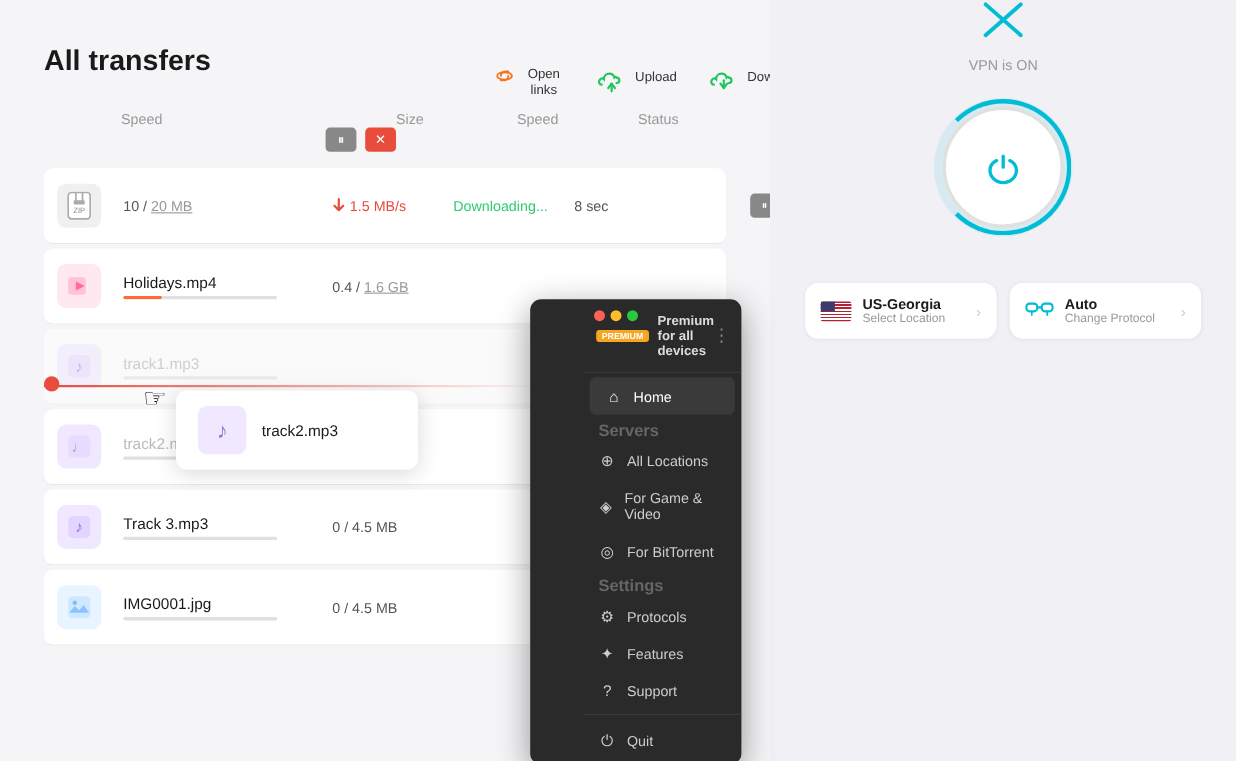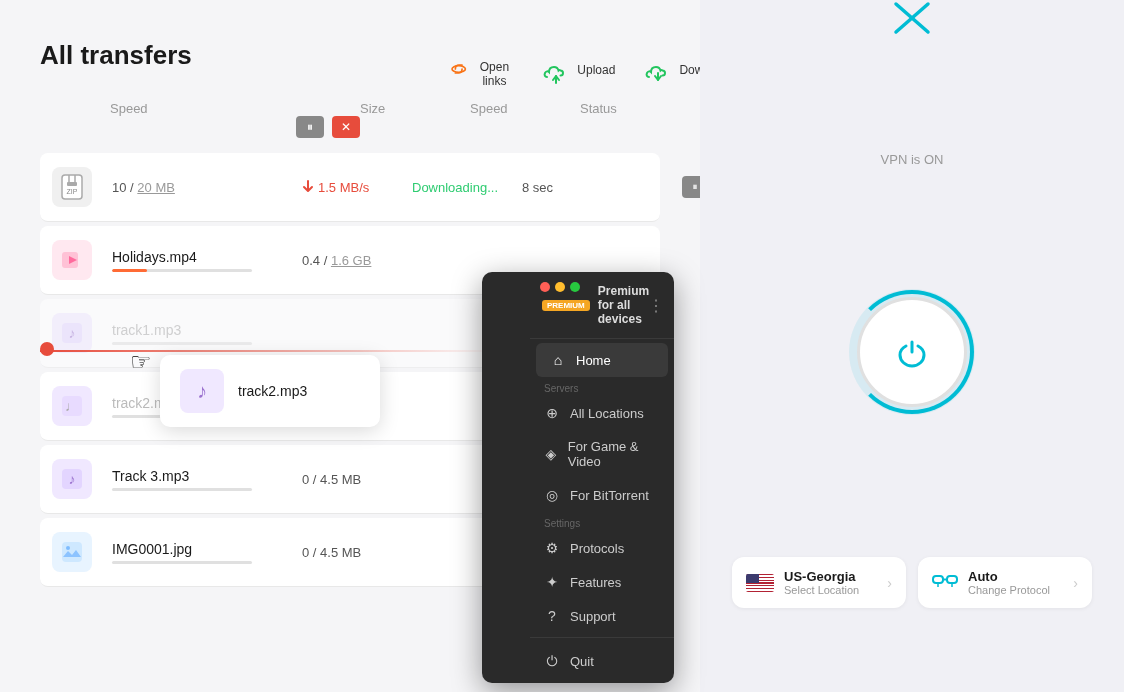--- a/index.html
+++ b/index.html
@@ -207,21 +207,21 @@
     
     .vpn-panel {
       position: absolute;
       right: 0; top: 0;
       width: 424px;
       height: 692px;
       background: #f0f0f5;
       display: flex;
       flex-direction: column;
       align-items: center;
-      justify-content: space-between;
+      justify-content: flex-start;
       padding-bottom: 84px;
     }
 
     .vpn-x-icon {
       font-size: 32px;
       color: #00bcd4;
       margin-bottom: 8px;
     }
 
     .vpn-status-text {
@@ -444,24 +444,24 @@
     }
 
     .vpn-nav-icon {
       font-size: 14px;
       width: 16px;
       text-align: center;
     }
 
     .vpn-section-label {
       padding: 6px 14px 2px;
-      font-size: 10px;
+      font-size: 15px;
       color: #666;
       text-transform: none;
-      font-weight: 400;
+      font-weight: 700;
     }
 
     .vpn-popup-bottom {
       border-top: 1px solid #3a3a3a;
       padding: 6px 0 4px;
     }
 
     
     .flag-us {
       display: inline-block;

